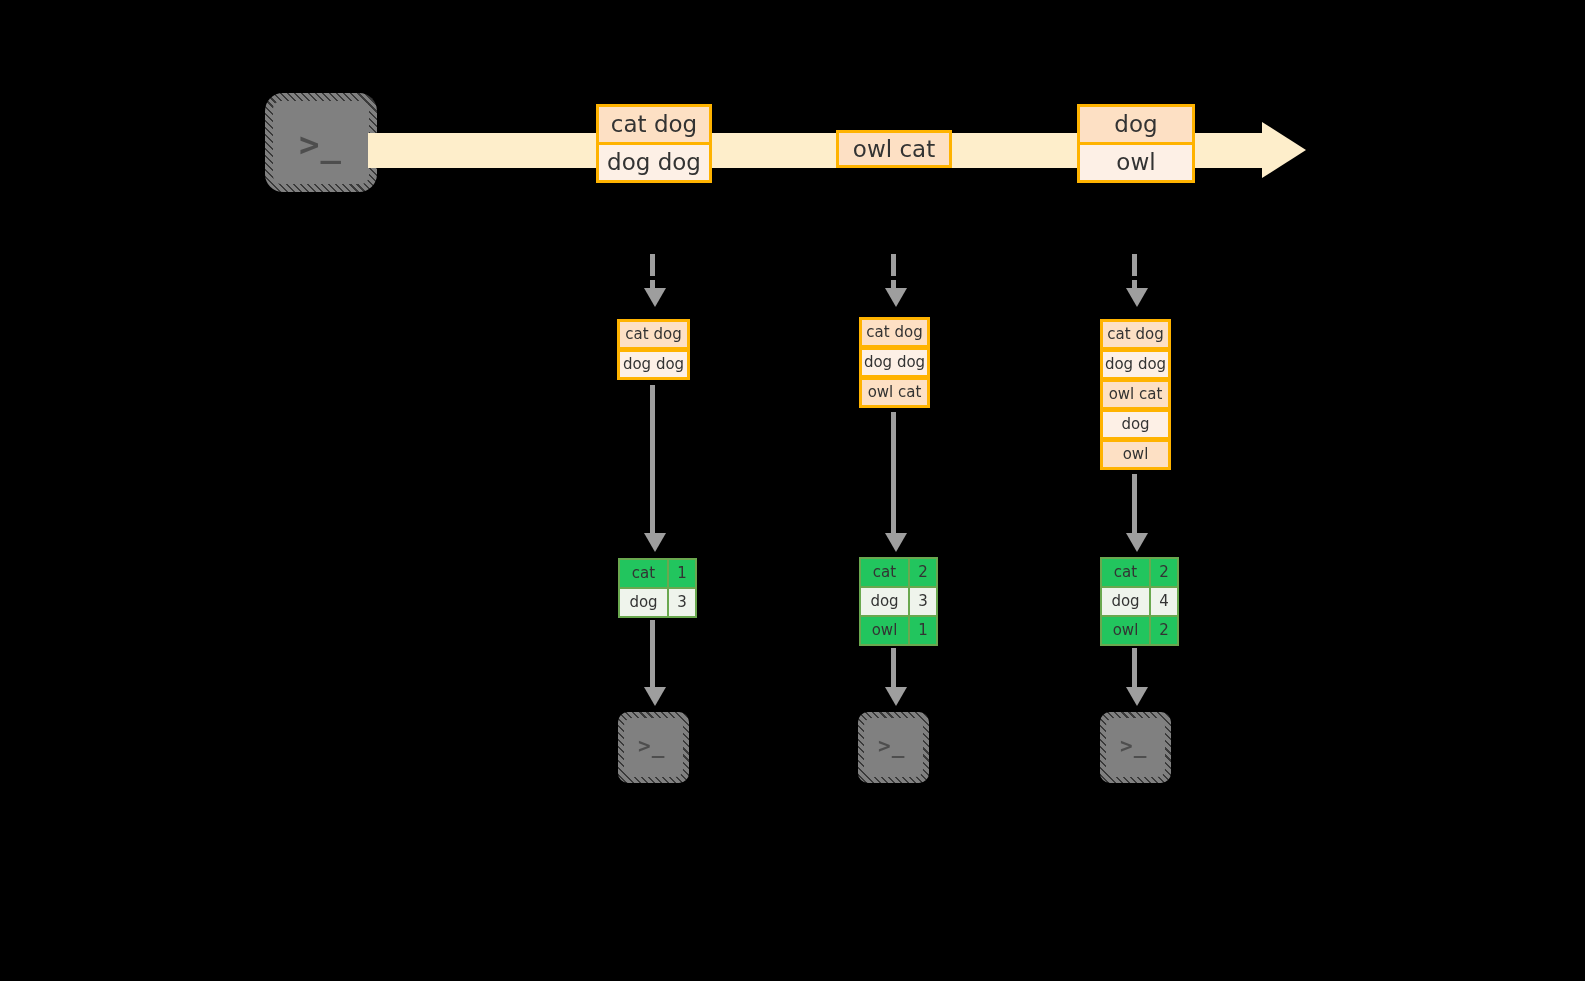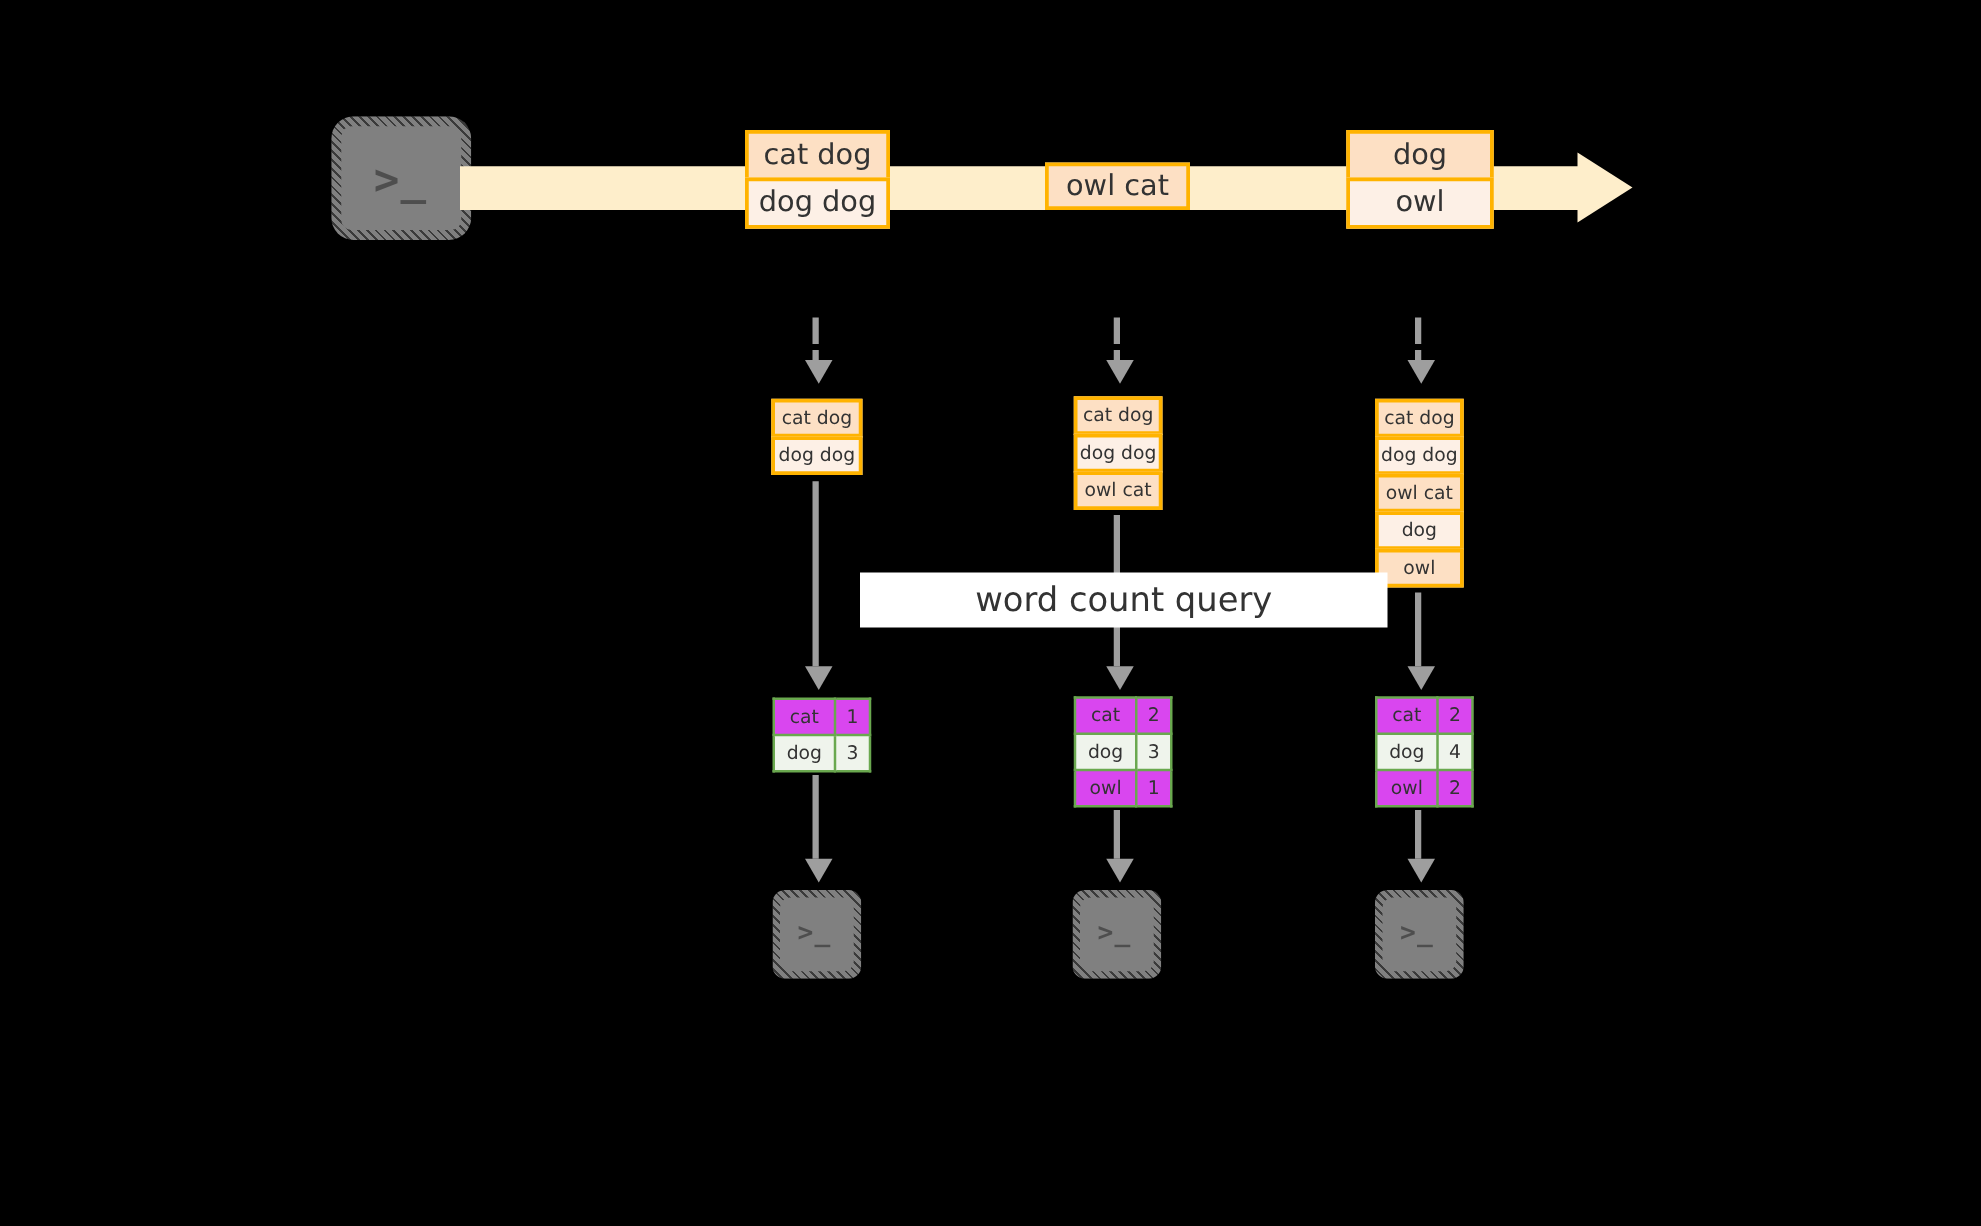--- a/index.html
+++ b/index.html
@@ -129,21 +129,21 @@
   #state-2 { left: 859px; top: 317px; width: 71px; }
   #state-3 { left: 1100px; top: 319px; width: 71px; }
 
   
   .count-table {
     position: absolute;
     border-collapse: collapse;
   }
   .count-table td {
     border: 2px solid #6aa84f;
-    background: #d946ef;
+    background: #22c55e;
     color: #333333;
     font-size: 15px;
     height: 27px;
     text-align: center;
     padding: 0;
     line-height: 1;
   }
   .count-table tr.light td { background: #eff4ec; }
   .count-table td.word { width: 47px; }
   .count-table td.num  { width: 26px; }
@@ -261,21 +261,20 @@
     <div class="state-row">owl</div>
   </div>
 
   <div class="conn" id="s2c-1"></div>
   <div class="arrowhead" id="s2c-1-h"></div>
   <div class="conn" id="s2c-2"></div>
   <div class="arrowhead" id="s2c-2-h"></div>
   <div class="conn" id="s2c-3"></div>
   <div class="arrowhead" id="s2c-3-h"></div>
 
-  <div id="query-label">word count query</div>
 
   <table class="count-table" id="counts-1">
     <tbody>
         <tr>
       <td class="word">cat</td>
       <td class="num">1</td>
     </tr>
     <tr class="light">
       <td class="word">dog</td>
       <td class="num">3</td>

